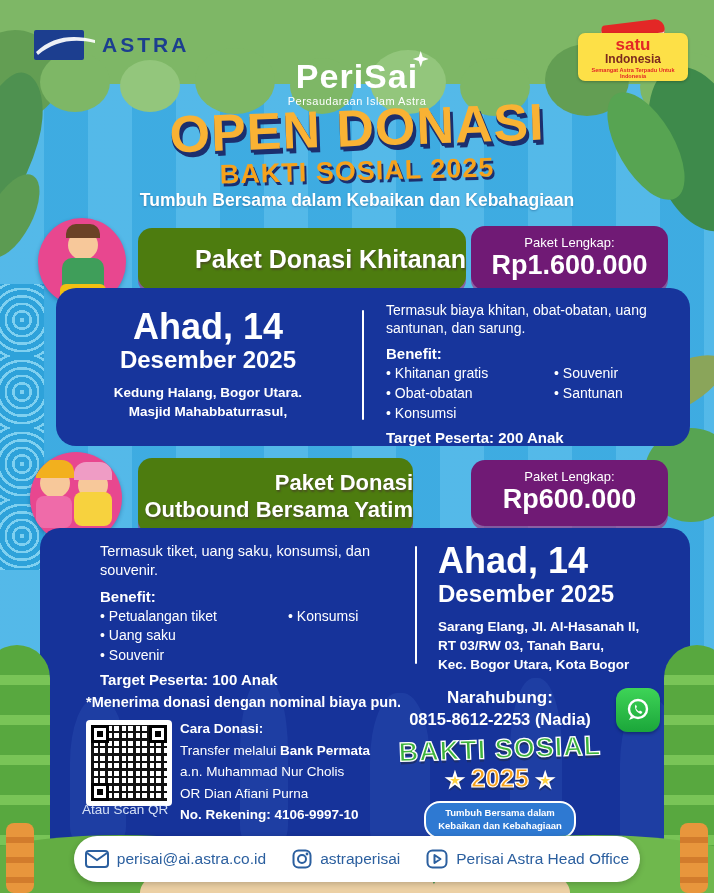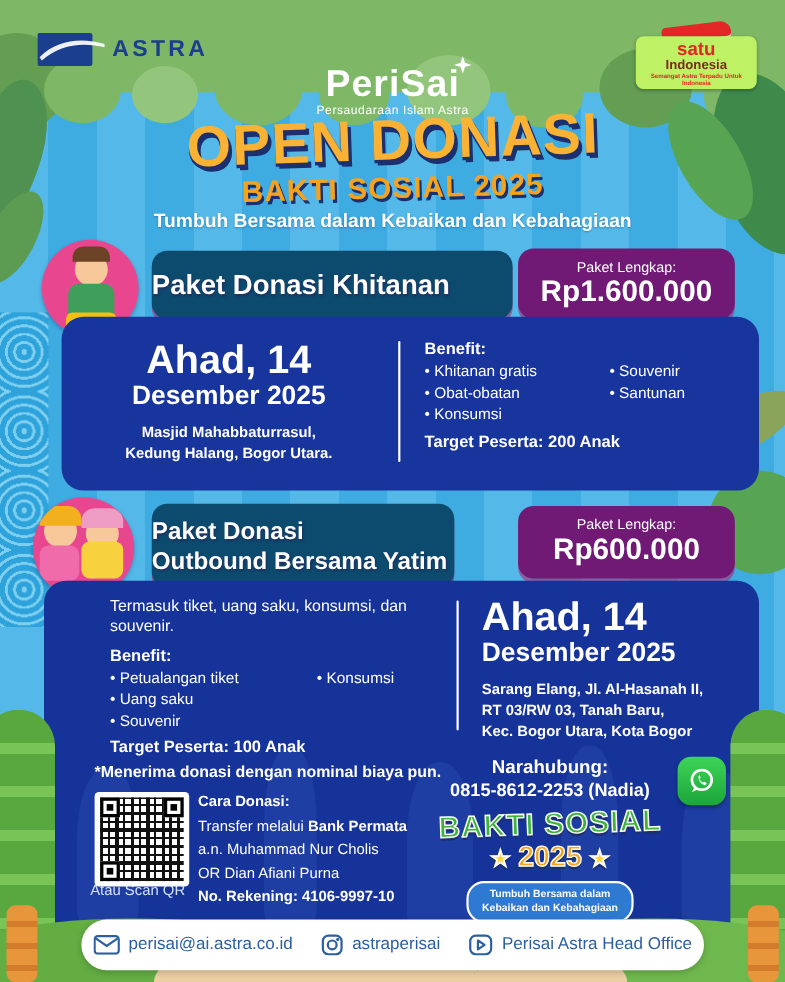--- a/index.html
+++ b/index.html
@@ -21,37 +21,37 @@
   .astra { position:absolute; left:34px; top:26px; display:flex; align-items:center; gap:6px; z-index:2; }
   .astra-text { color:#1c3e8f; font-weight:bold; font-size:21px; letter-spacing:3px; }
   .perisai { position:absolute; left:50%; top:28px; transform:translateX(-50%); text-align:center; color:#fff; z-index:2; }
   .perisai-title { font-size:34px; font-weight:bold; letter-spacing:1px; line-height:1; position:relative;margin-top:31px; }
   .perisai-star { position:absolute; right:-2px; top:-8px; }
   .perisai-sub { font-size:11px; margin-top:2px; letter-spacing:.5px; }
   .satu { position:absolute; right:26px; top:22px; width:110px; text-align:center; z-index:2; }
   .satu-flag { width:64px; height:18px; background:#e32726; border-radius:3px 12px 3px 10px;
     transform:rotate(-7deg) skewX(-10deg); margin:0 auto -7px; position:relative; z-index:1;
     box-shadow:inset 0 -4px 0 rgba(255,255,255,.85); }
-  .satu-box { position:relative; z-index:2; background:#bef264; border-radius:7px; padding:3px 4px 2px;
+  .satu-box { position:relative; z-index:2; background:#fde047; border-radius:7px; padding:3px 4px 2px;
     box-shadow:0 1px 3px rgba(0,0,0,.25); }
   .satu-w1 { color:#e32726; font-weight:bold; font-size:17px; line-height:1; }
   .satu-w2 { color:#7c2a1e; font-weight:bold; font-size:12px; line-height:1.05; }
   .satu-tag { color:#e32726; font-size:5.6px; font-weight:bold; margin-top:1px; }
   
   .title-main { position:absolute; top:98px; left:0; right:0; text-align:center; z-index:2;
     font-size:52px; font-weight:800; color:#f9b234; letter-spacing:1px; transform:rotate(-2deg);
     text-shadow:3px 5px 0 #1c2f6e, 0 3px 0 #1c2f6e; }
   .title-sub { position:absolute; top:156px; left:0; right:0; text-align:center; z-index:2;
     font-size:27px; font-weight:800; color:#f6a21c; letter-spacing:1px; transform:rotate(-1.5deg);
     text-shadow:2px 3px 0 #1c2f6e; }
   .title-tag { position:absolute; top:190px; left:0; right:0; text-align:center; z-index:2;
     font-size:17.5px; font-weight:bold; color:#fff; text-shadow:0 1px 2px rgba(0,40,90,.35); }
   
-  .pkg-titlebox { position:absolute; background:#0c4a6e; border-radius:14px; z-index:2;
-    display:flex; flex-direction:column; align-items:flex-start; justify-content:center;
+  .pkg-titlebox { position:absolute; background:#4d7c0f; border-radius:14px; z-index:2;
+    display:flex; flex-direction:column; align-items:flex-end; justify-content:center;
     color:#fff; font-weight:800; text-shadow:1px 2px 2px rgba(70,0,70,.35);
     box-shadow:0 4px 0 rgba(180,25,105,.55); }
   .pkg-badge { position:absolute; background:#701a75; border-radius:14px; z-index:2; text-align:center;
     color:#fff; box-shadow:0 4px 0 rgba(180,25,105,.55); }
   .badge-label { font-size:13px; margin-top:9px; }
   .badge-price { font-size:27px; font-weight:800; line-height:1.15; }
   .avatar { position:absolute; border-radius:50%; background:#e8478f; overflow:hidden; z-index:2;
     box-shadow:0 2px 4px rgba(0,30,80,.3); }
   .a-part { position:absolute; }
   
@@ -178,26 +178,27 @@
   <div class="pkg-badge" style="left:471px; top:226px; width:197px; height:64px;">
     <div class="badge-label">Paket Lengkap:</div>
     <div class="badge-price">Rp1.600.000</div>
   </div>
 
   <div class="panel" style="left:56px; top:288px; width:634px; height:158px;">
     <div style="position:absolute; left:14px; top:20px; width:276px; text-align:center;">
       <div class="p-date1">Ahad, 14</div>
       <div class="p-date2">Desember 2025</div>
       <div class="p-loc">
+        <div>Kedung Halang, Bogor Utara.</div>
         <div>Masjid Mahabbaturrasul,</div>
-        <div>Kedung Halang, Bogor Utara.</div>
       </div>
     </div>
     <div class="vdiv" style="left:306px; top:22px; height:110px;"></div>
     <div style="position:absolute; left:330px; top:13px; width:292px;">
+      <div class="includes">Termasuk biaya khitan, obat-obatan, uang santunan, dan sarung.</div>
       <div class="benefit-label">Benefit:</div>
       <div class="bullets">
         <div style="width:168px;">
           <div class="bitem">Khitanan gratis</div>
           <div class="bitem">Obat-obatan</div>
           <div class="bitem">Konsumsi</div>
         </div>
         <div>
           <div class="bitem">Souvenir</div>
           <div class="bitem">Santunan</div>

